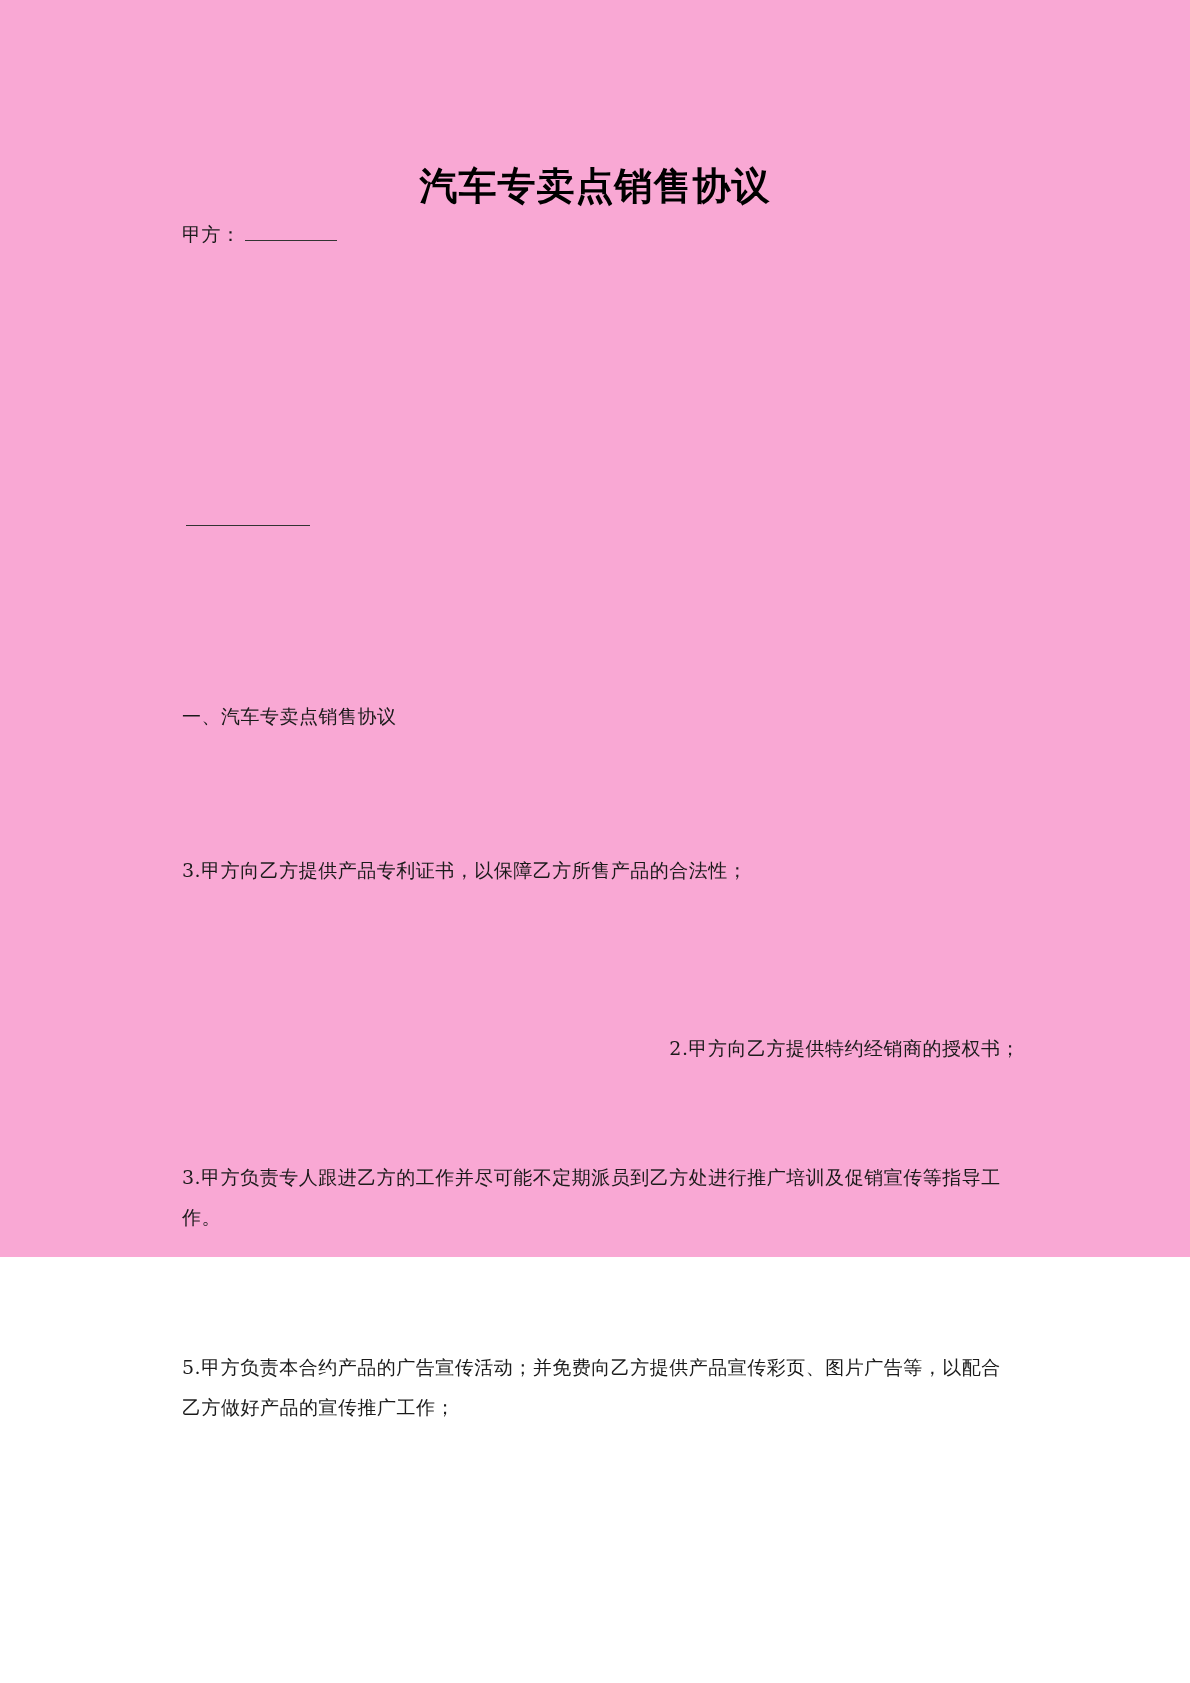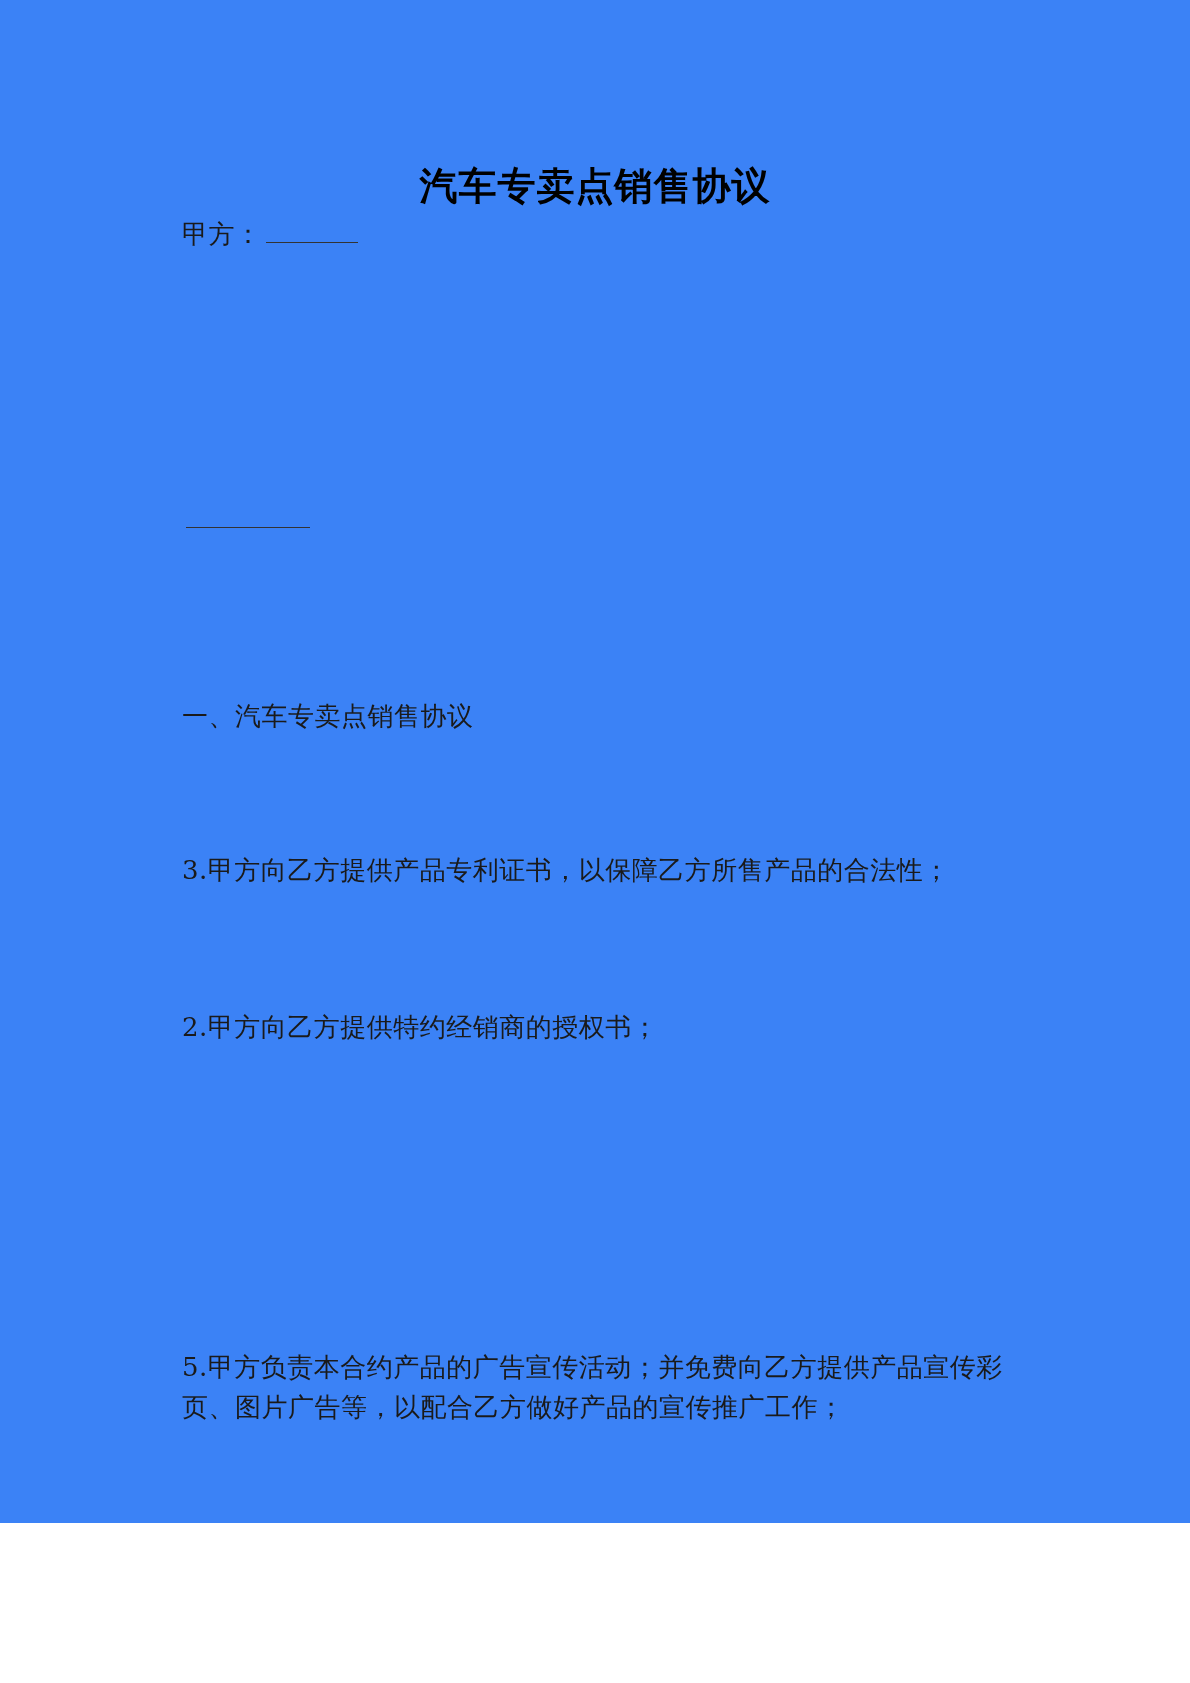--- a/index.html
+++ b/index.html
@@ -13,41 +13,41 @@
       position: relative;
       overflow: hidden;
       font-family: "DejaVu Serif", "Liberation Serif", serif;
       color: #111111;
     }
     .page {
       position: absolute;
       left: 0;
       top: 0;
       width: 1190px;
-      height: 1523px;
-      background: #3b82f6;
+      height: 1257px;
+      background: #f9a8d4;
     }
     .title {
       position: absolute;
       left: 0;
       width: 1190px;
       top: 162px;
       text-align: center;
       font-family: "DejaVu Sans", "Liberation Sans", sans-serif;
       font-size: 38px;
       font-weight: bold;
       letter-spacing: 1px;
       line-height: 48px;
       color: #000000;
     }
     .para {
       position: absolute;
       left: 182px;
       width: 838px;
-      font-size: 26px;
+      font-size: 19px;
       line-height: 40px;
       letter-spacing: 0.5px;
       color: #1a1a1a;
     }
     .blank {
       display: inline-block;
       border-bottom: 1px solid #333333;
       height: 18px;
       vertical-align: baseline;
       margin-left: 4px;
@@ -68,18 +68,19 @@
 
 
   <div class="para" style="top:499px;">
     <span class="blank long"></span>
   </div>
 
   <div class="para" style="top:696px;">一、汽车专卖点销售协议</div>
 
   <div class="para" style="top:850px;">3.甲方向乙方提供产品专利证书，以保障乙方所售产品的合法性；</div>
 
-  <div class="para" style="top:1007px;">2.甲方向乙方提供特约经销商的授权书；</div>
+  <div class="para" style="top:1028px;text-align:right;">2.甲方向乙方提供特约经销商的授权书；</div>
 
+  <div class="para" style="top:1157px;">3.甲方负责专人跟进乙方的工作并尽可能不定期派员到乙方处进行推广培训及促销宣传等指导工作。</div>
 
   <div class="para" style="top:1347px;">5.甲方负责本合约产品的广告宣传活动；并免费向乙方提供产品宣传彩页、图片广告等，以配合乙方做好产品的宣传推广工作；</div>
 
 </div>
 
 </body></html>

